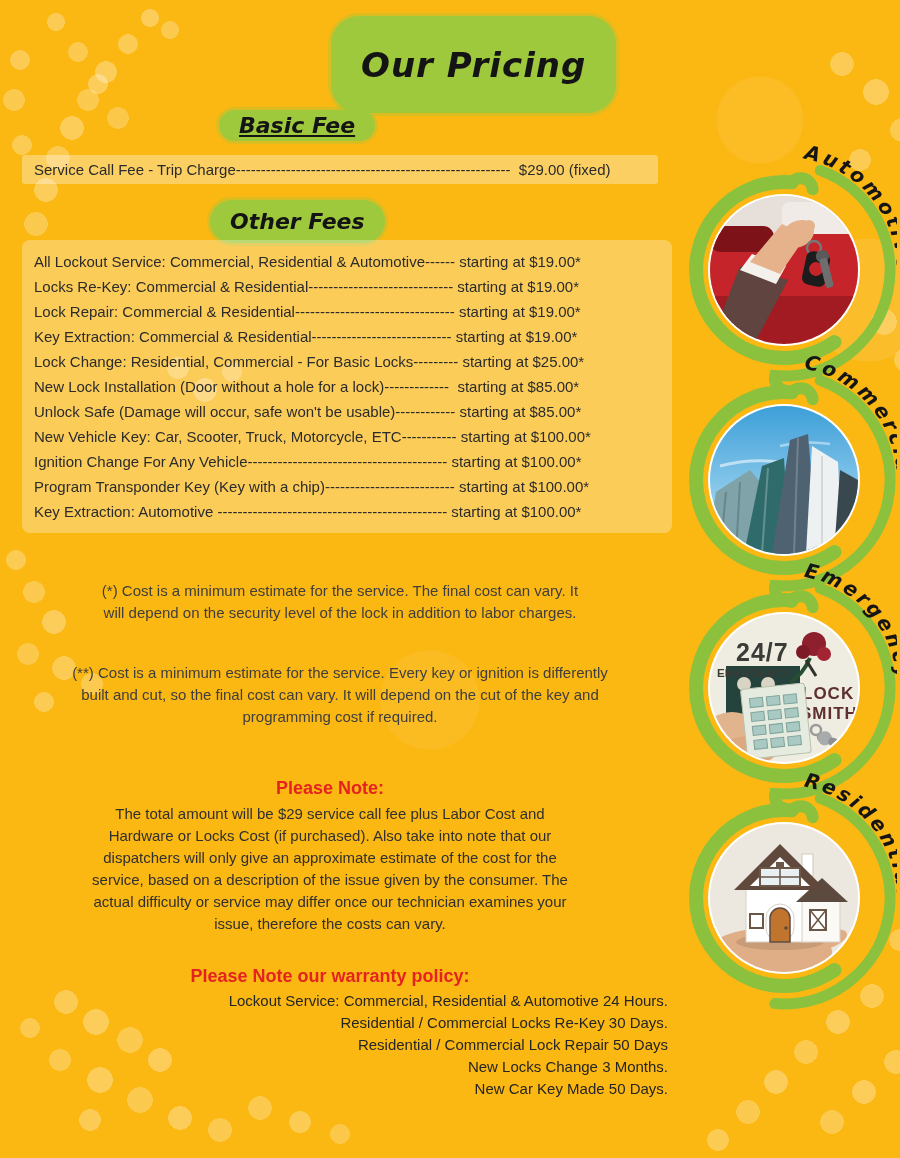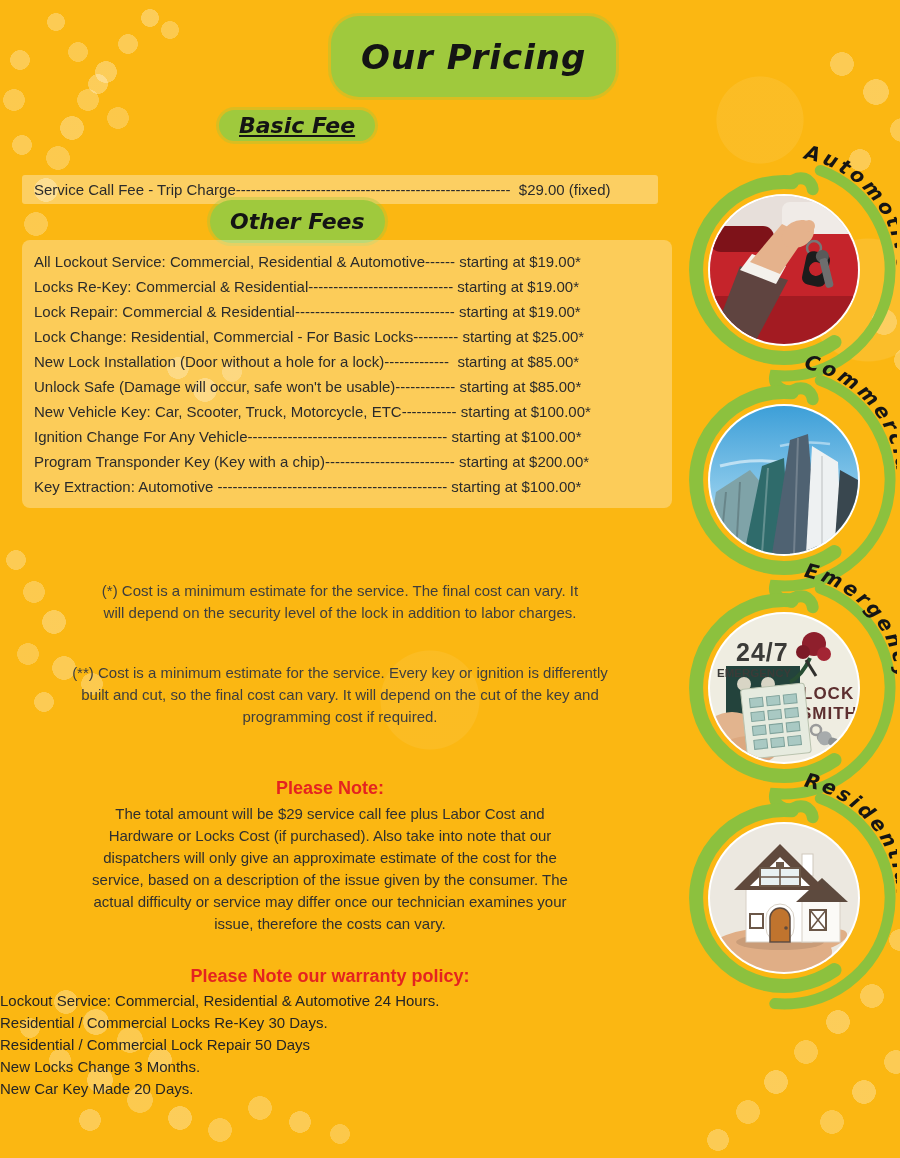--- a/index.html
+++ b/index.html
@@ -73,44 +73,44 @@
       radial-gradient(circle 12px at 864px 1092px, rgba(255,255,255,.30) 97%, transparent 100%),
       radial-gradient(circle 12px at 832px 1122px, rgba(255,255,255,.26) 97%, transparent 100%),
       radial-gradient(circle 11px at 900px 940px,  rgba(255,255,255,.26) 97%, transparent 100%);
   }
   .pill{
     position:absolute; background:#9fc93d; color:#141414; border-radius:28px;
     font-family:"DejaVu Sans", sans-serif; font-style:italic; font-weight:bold;
     display:flex; align-items:center; justify-content:center;
     box-shadow:0 0 0 3px rgba(159,201,61,.35);
   }
-  .pill.title{ left:331px; top:16px; height:73px; padding:4px 30px; font-size:34px; letter-spacing:1px;}
+  .pill.title{ left:331px; top:16px; height:73px; padding:12px 30px; font-size:34px; letter-spacing:1px;}
   .pill.sub1 { left:219px; top:110px; height:31px; padding:0 20px; font-size:22px;text-decoration:underline;}
   .pill.sub2 { left:210px; top:200px; height:43px; padding:0 20px; font-size:22px;}
   .fee-band{
     position:absolute; left:22px; top:155px; width:636px; height:29px;
     background:rgba(255,255,255,.34); border-radius:3px;
     font-size:15px; color:#2b2b2b; line-height:29px; padding-left:12px;
-    white-space:pre; box-sizing:border-box; overflow:hidden;margin-top:20px;
+    white-space:pre; box-sizing:border-box; overflow:hidden;
   }
   .fees-panel{
     position:absolute; left:22px; top:240px; width:650px;
     background:rgba(255,255,255,.30); border-radius:8px;
     padding:9px 12px 9px 12px; box-sizing:border-box;
   }
   .fee-row{ font-size:15px; color:#2b2b2b; line-height:25px; white-space:pre; overflow:hidden;}
   .note{ position:absolute; text-align:center; font-size:15px; line-height:22px; color:#3e3e3e; white-space:pre-line;}
   .note.n1{ left:40px; top:580px; width:600px;}
   .note.n2{ left:8px;  top:662px; width:664px;}
   .red-head{ position:absolute; left:0; width:660px; text-align:center; color:#e42320; font-weight:bold; font-size:18px;}
   .red-head.h1{ top:778px;}
   .red-head.h2{ top:966px;}
   .para{ position:absolute; left:35px; top:803px; width:590px; text-align:center;
          font-size:15px; line-height:22px; color:#303030; white-space:pre-line;}
-  .warranty{ position:absolute; left:0; top:990px; width:660px; text-align:left;
+  .warranty{ position:absolute; left:8px; top:990px; width:660px; text-align:right;
              font-size:15px; line-height:22px; color:#252525;}
   .badges-svg{ position:absolute; left:677px; top:138px; }
   .badge-label{ font-family:"DejaVu Sans", sans-serif; font-style:italic; font-weight:bold;
                 font-size:20px; letter-spacing:3px; fill:#151515;}
   .emer-txt{ font-family:"Liberation Sans", sans-serif; font-weight:bold; fill:#3b3b38;}
   .locksmith-txt{ font-family:"Liberation Sans", sans-serif; font-weight:bold; fill:#5d2f2f; font-size:17px; letter-spacing:1px;}
   .swirl{ stroke:#8cc13e; fill:none; stroke-linecap:round;}
 </style>
 </head>
 <body>
@@ -121,26 +121,27 @@
 
   <div class="pill sub1">Basic Fee</div>
   <div class="fee-band">Service Call Fee - Trip Charge-------------------------------------------------------  $29.00 (fixed)</div>
 
   <div class="pill sub2">Other Fees</div>
 
   <div class="fees-panel">
     <div class="fee-row">All Lockout Service: Commercial, Residential &amp; Automotive------ starting at $19.00*</div>
     <div class="fee-row">Locks Re-Key: Commercial &amp; Residential----------------------------- starting at $19.00*</div>
     <div class="fee-row">Lock Repair: Commercial &amp; Residential-------------------------------- starting at $19.00*</div>
+    <div class="fee-row">Key Extraction: Commercial &amp; Residential---------------------------- starting at $19.00*</div>
     <div class="fee-row">Lock Change: Residential, Commercial - For Basic Locks--------- starting at $25.00*</div>
     <div class="fee-row">New Lock Installation (Door without a hole for a lock)-------------  starting at $85.00*</div>
     <div class="fee-row">Unlock Safe (Damage will occur, safe won't be usable)------------ starting at $85.00*</div>
     <div class="fee-row">New Vehicle Key: Car, Scooter, Truck, Motorcycle, ETC----------- starting at $100.00*</div>
     <div class="fee-row">Ignition Change For Any Vehicle---------------------------------------- starting at $100.00*</div>
-    <div class="fee-row">Program Transponder Key (Key with a chip)-------------------------- starting at $200.00*</div>
+    <div class="fee-row">Program Transponder Key (Key with a chip)-------------------------- starting at $100.00*</div>
     <div class="fee-row">Key Extraction: Automotive ---------------------------------------------- starting at $100.00*</div>
   </div>
 
   <div class="note n1">(*) Cost is a minimum estimate for the service. The final cost can vary. It
 will depend on the security level of the lock in addition to labor charges.</div>
   <div class="note n2">(**) Cost is a minimum estimate for the service. Every key or ignition is differently
 built and cut, so the final cost can vary. It will depend on the cut of the key and
 programming cost if required.</div>
 
   <div class="red-head h1">Please Note:</div>
@@ -150,21 +151,21 @@
 service, based on a description of the issue given by the consumer. The
 actual difficulty or service may differ once our technician examines your
 issue, therefore the costs can vary.</div>
 
   <div class="red-head h2">Please Note our warranty policy:</div>
   <div class="warranty">
     <div>Lockout Service: Commercial, Residential &amp; Automotive 24 Hours.</div>
     <div>Residential / Commercial Locks Re-Key 30 Days.</div>
     <div>Residential / Commercial Lock Repair 50 Days</div>
     <div>New Locks Change 3 Months.</div>
-    <div>New Car Key Made 20 Days.</div>
+    <div>New Car Key Made 50 Days.</div>
   </div>
 
   <svg class="badges-svg" width="220" height="880" viewBox="0 0 220 880">
     <defs>
       <clipPath id="clip1">
           <circle cx="107" cy="132" r="74"></circle>
         </clipPath>
       <clipPath id="clip2">
           <circle cx="107" cy="342" r="74"></circle>
         </clipPath>

